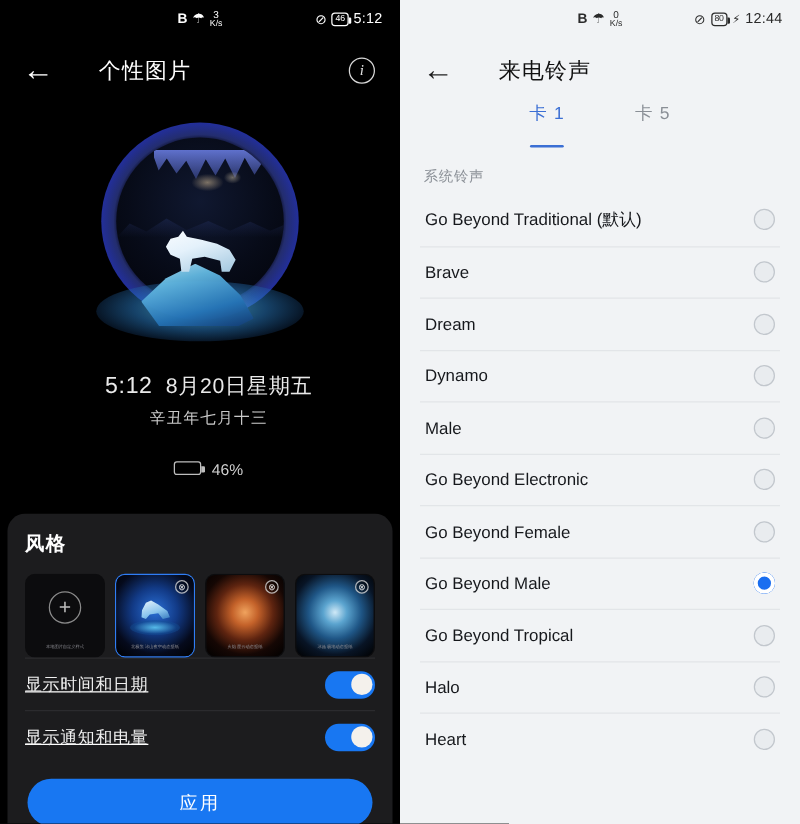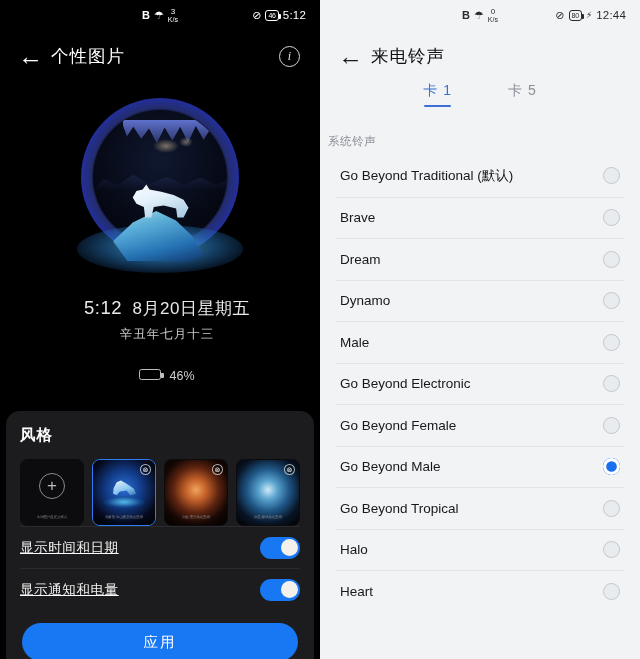--- a/index.html
+++ b/index.html
@@ -38,21 +38,21 @@
   .batt::after { content:""; position:absolute; right:-3px; top:3px;
     width:2px; height:5px; background: currentColor; border-radius:0 1px 1px 0; }
   .sb-time { font-size: 11.5px; letter-spacing: 0.2px; }
   .mute-ico { font-size: 11px; }
   .bolt { font-size: 9px; }
 
   .appbar { height: 52px; display:flex; align-items:center;
             padding: 0 18px; position: relative; }
   .back-arrow { font-size: 25px; line-height: 1; font-weight: 300;
                 cursor: pointer; }
-  .appbar-title { font-size: 17.5px; margin-left: 8px; font-weight: 500;
+  .appbar-title { font-size: 17.5px; margin-left: 36px; font-weight: 500;
                   letter-spacing: 1px; }
   .info-icon {
     position: absolute; right: 20px; width: 21px; height: 21px;
     border: 1.4px solid #d8d8d8; border-radius: 50%;
     display: flex; align-items: center; justify-content: center;
     font-size: 12px; font-family: "Liberation Serif", serif;
     font-style: italic; color: #e0e0e0;
   }
 
   
@@ -169,26 +169,26 @@
   .right {
     width: 320px; height: 659px; background: #f1f3f5; color: #111;
     position: relative; overflow: hidden;
   }
   .statusbar.light { color: #2a2a2a; }
   .appbar.light { height: 52px; }
   .appbar.light .back-arrow { color:#1a1a1a; }
   .appbar.light .appbar-title { color:#111; font-size: 17.5px; letter-spacing:1px;}
   .tabs { display:flex; justify-content:center; gap: 56px; height: 44px;
           align-items: flex-start; }
-  .tab { font-size: 14px; color: #8a8f96; padding-bottom: 7px;
+  .tab { font-size: 14px; color: #8a8f96; padding-bottom: 18px;
          position: relative; cursor: pointer; letter-spacing: 1px; }
   .tab.active { color: #3b6fd4; font-weight: 500; }
   .tab.active::after { content:""; position:absolute; left: 1px; right: 1px;
      bottom: 0; height: 2.2px; background: #3b6fd4; border-radius: 2px; }
-  .section-label { font-size: 11.5px; color: #8b9097; padding: 8px 8px 6px;
+  .section-label { font-size: 11.5px; color: #8b9097; padding: 8px 19px 6px;
      letter-spacing: .6px; }
   .ring-list { }
   .ring-item { height: 41.5px; display:flex; align-items:center;
      justify-content: space-between; margin: 0 16px; padding: 0 4px;
      border-top: 1px solid #e2e5e8; cursor: pointer; }
   .ring-item:first-child { border-top: none; }
   .ring-name { font-size: 13.5px; color: #16181c; }
   .radio { width: 17px; height: 17px; border-radius: 50%;
      border: 1.3px solid #c2c7cd; background: #e9ecef; }
   .radio.on { border: none; background: #1a6ef0;

